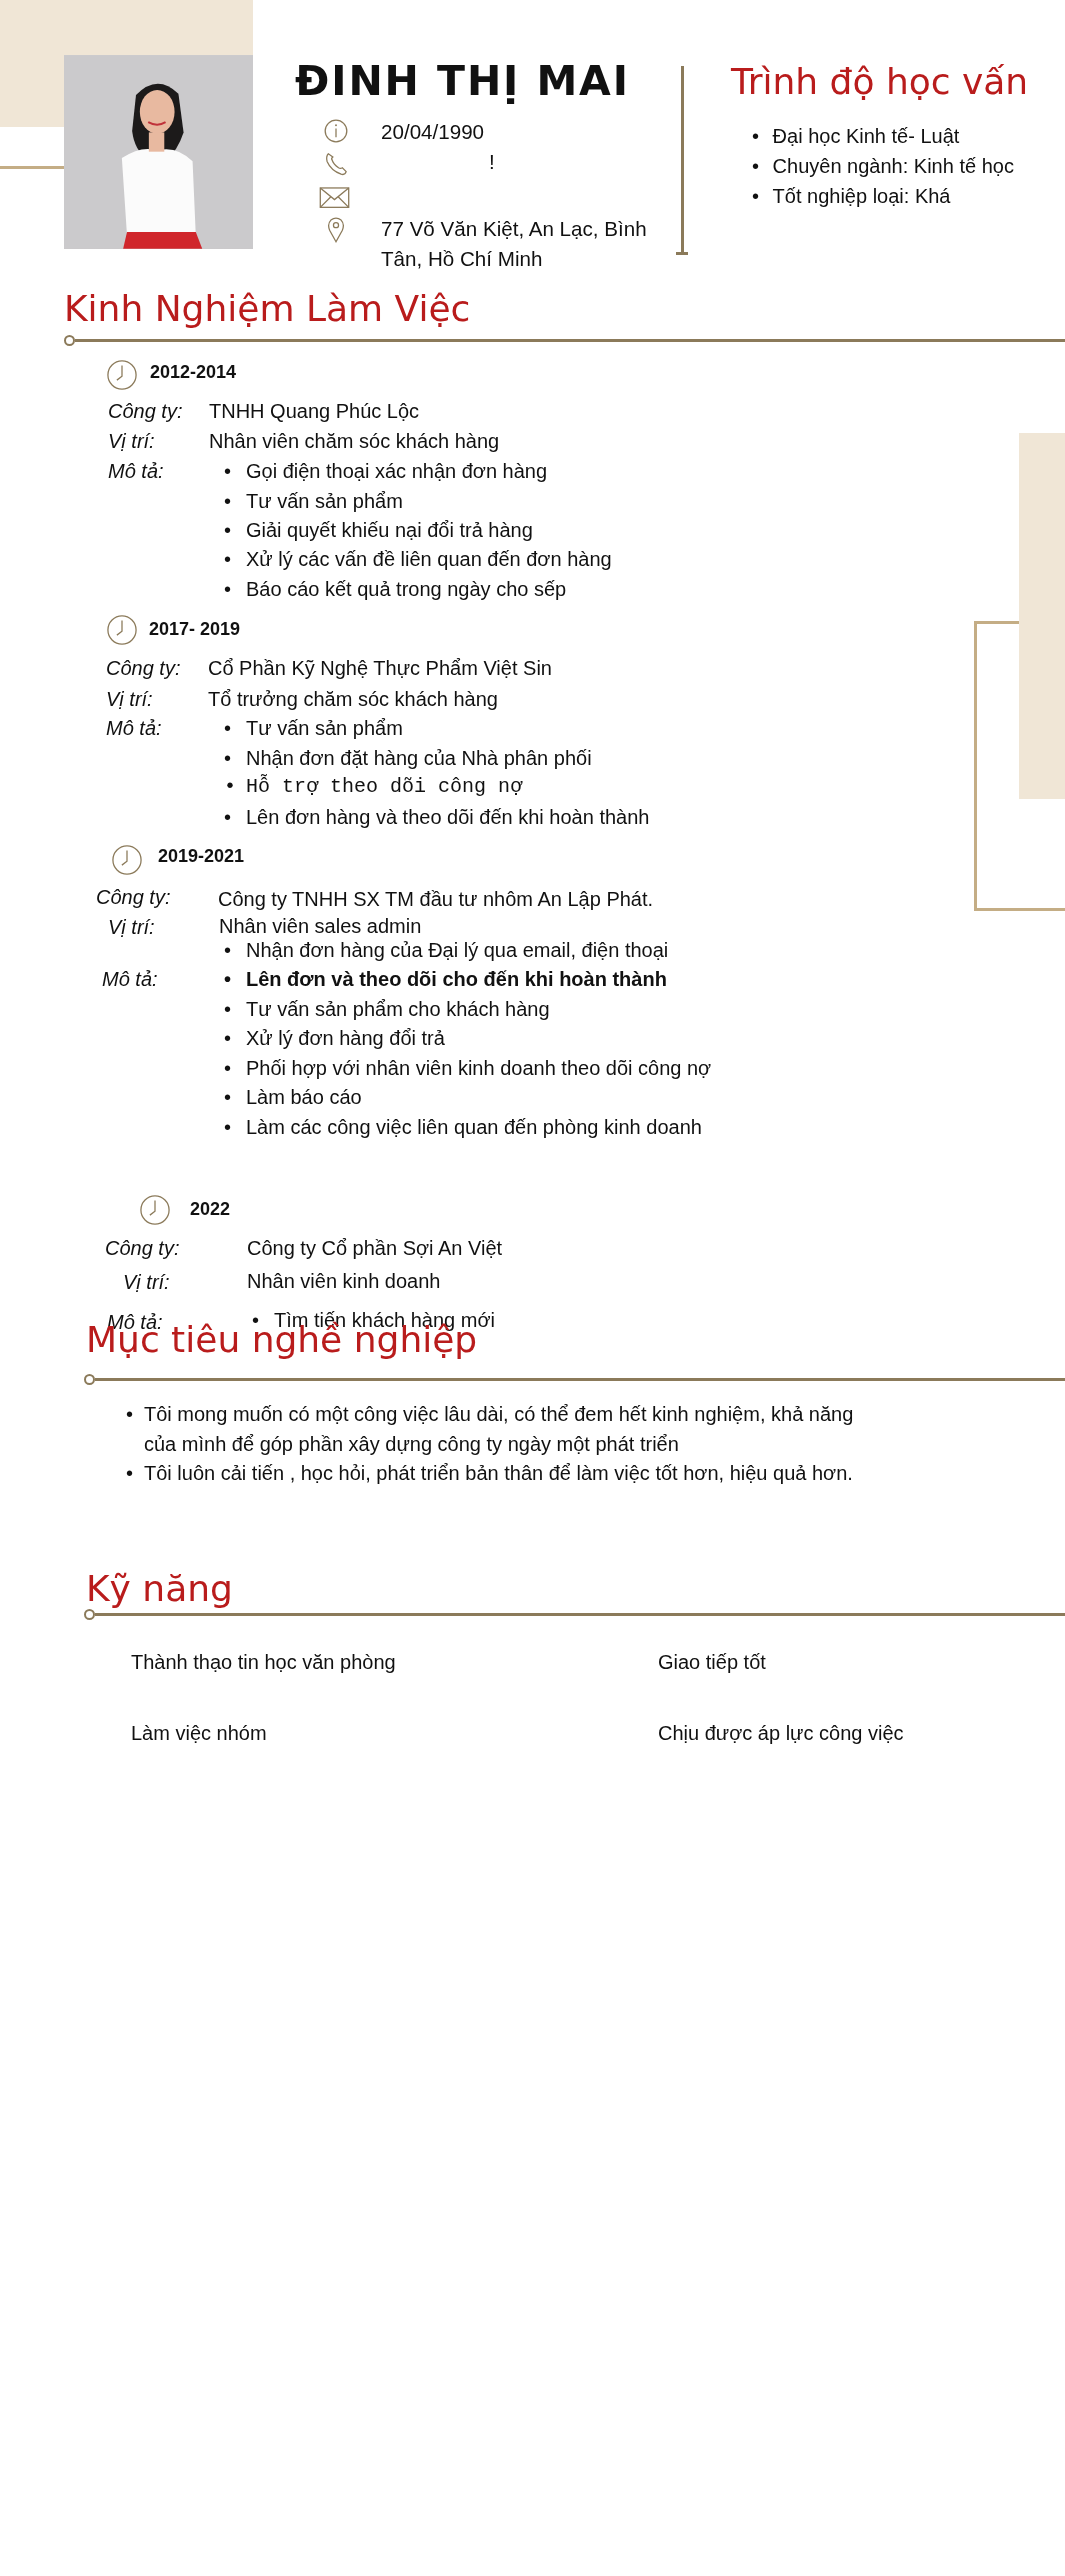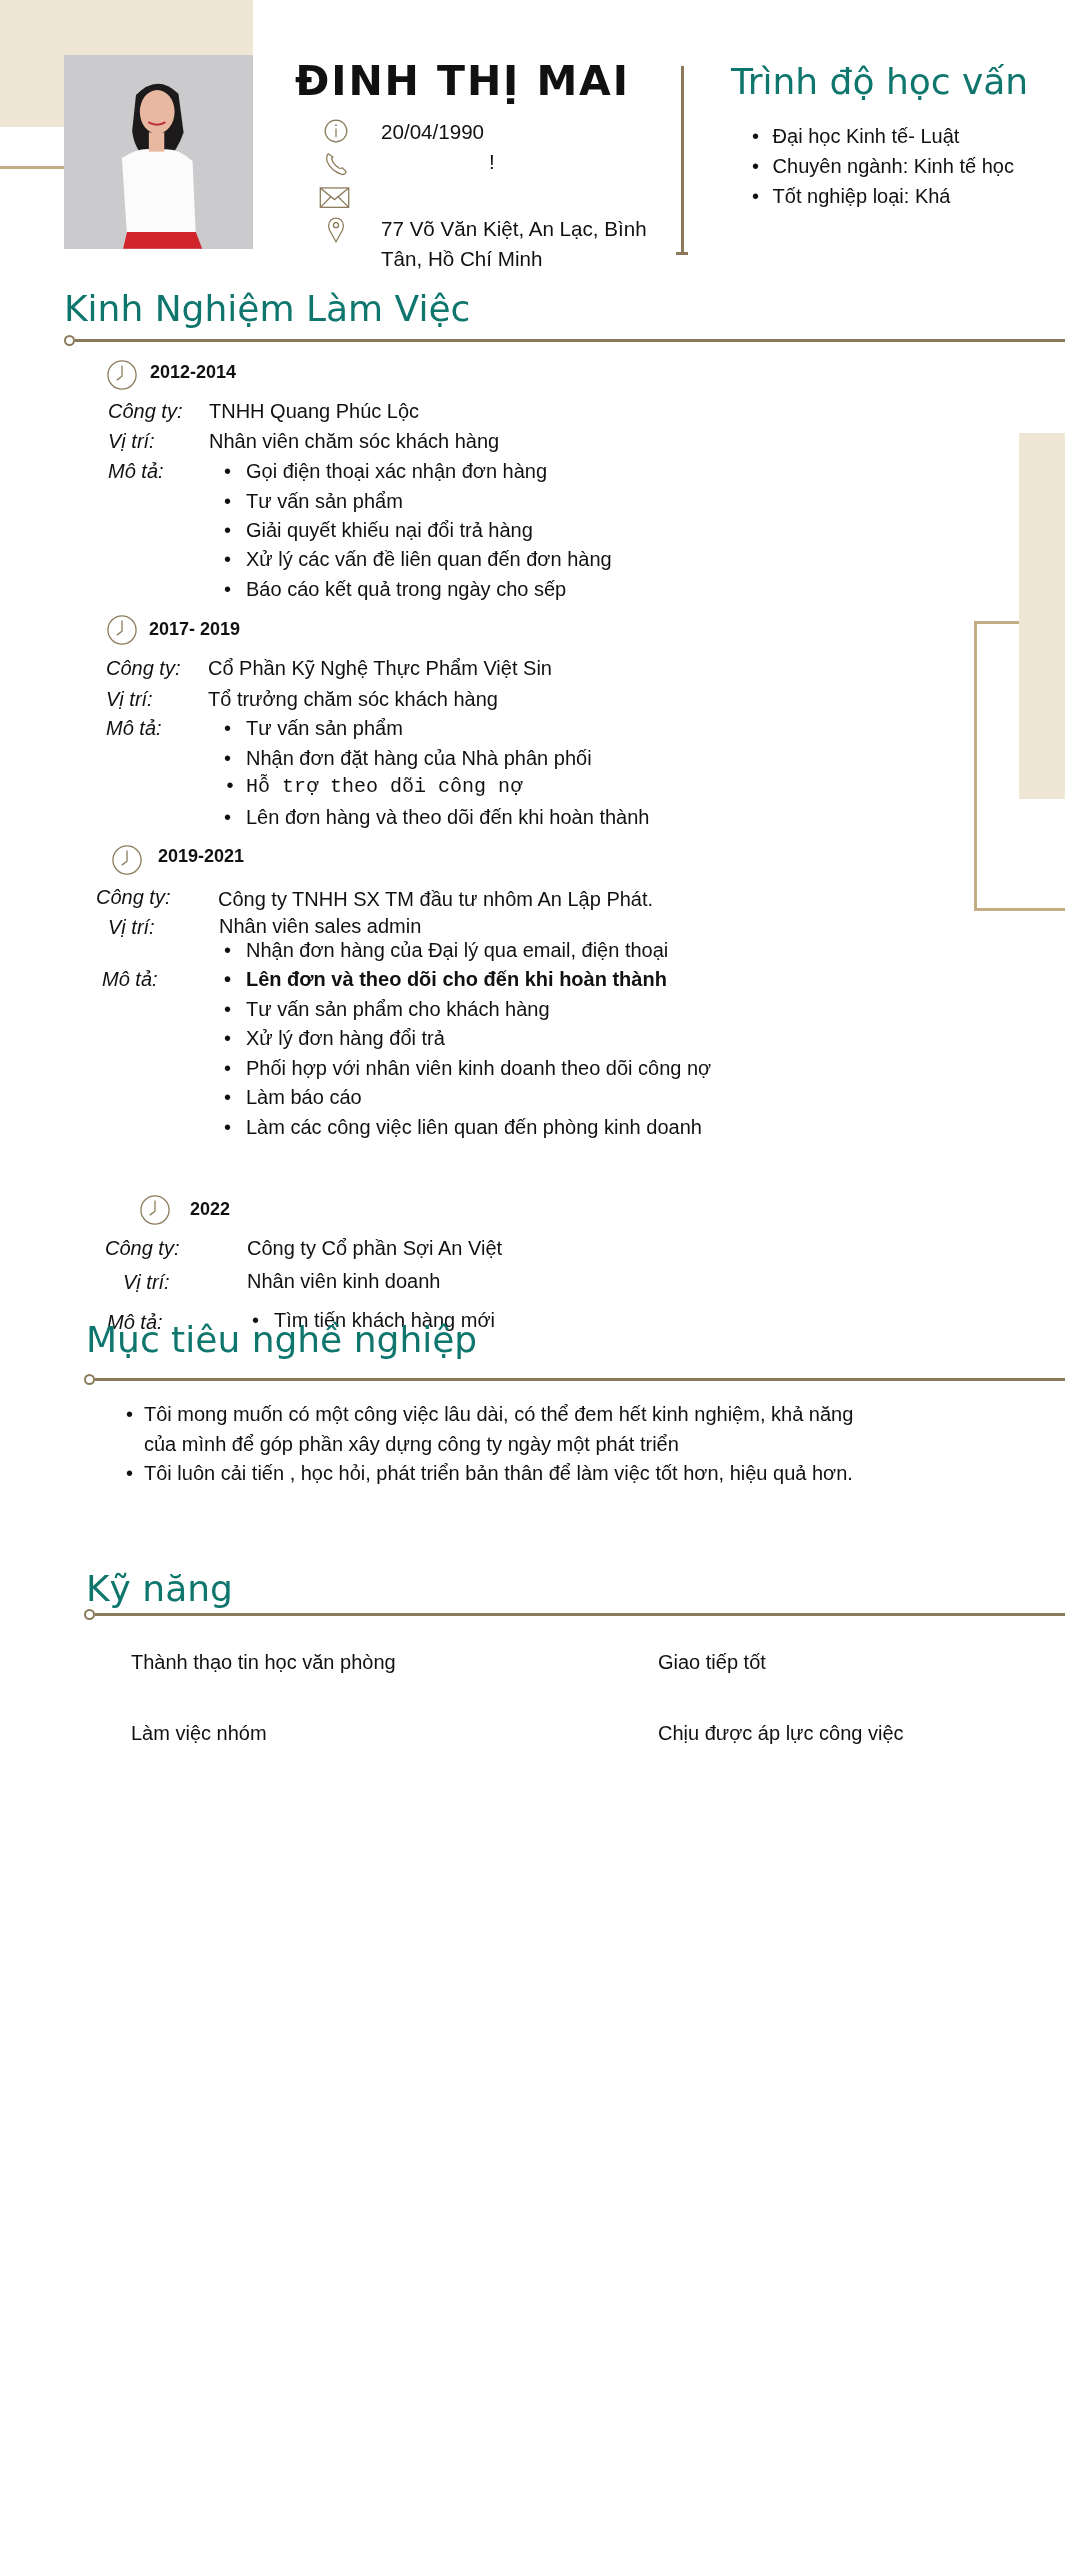--- a/index.html
+++ b/index.html
@@ -8,21 +8,21 @@
   .abs { position:absolute; }
   .beige { background:#F0E6D6; }
   .gold-line { background:#C4AD85; }
   .photo { left:64px; top:55px; width:189px; height:194px; background:linear-gradient(180deg,#cfcfd1 0%,#c8c7c9 100%); overflow:hidden; }
   .photo svg { width:100%; height:100%; display:block; }
   .name { left:295px; top:61px; font-size:41px; font-weight:bold; letter-spacing:1.9px; line-height:1; white-space:nowrap; font-family:"DejaVu Sans", sans-serif; }
   .contact-icon { position:absolute; width:28px; height:28px; }
   .contact-text { position:absolute; font-size:20.6px; line-height:30px; white-space:nowrap; }
   .vdivider { left:681px; top:66px; width:3.2px; height:189px; background:#8B7A5A; }
   .vdivider-foot { left:676px; top:252px; width:12.2px; height:3.2px; background:#8B7A5A; }
-  .heading { position:absolute; font-size:36px; line-height:1; white-space:nowrap; color:#0f766e; font-family:"DejaVu Sans", sans-serif; font-weight:normal; }
+  .heading { position:absolute; font-size:36px; line-height:1; white-space:nowrap; color:#b91c1c; font-family:"DejaVu Sans", sans-serif; font-weight:normal; }
   .hline { position:absolute; height:3.2px; background:#8B7A5A; }
   .hdot { position:absolute; width:7px; height:7px; border:2.6px solid #8B7A5A; border-radius:50%; background:#fff; }
   .edu-list { position:absolute; left:752px; top:121px; margin:0; padding:0; list-style:none; }
   .edu-list li { font-size:20px; line-height:30px; white-space:nowrap; position:relative; padding-left:20.6px; }
   .edu-list li::before { content:"•"; position:absolute; left:0; top:0; }
   .clock { position:absolute; width:32px; height:32px; }
   .year { position:absolute; font-size:18px; font-weight:bold; line-height:1; white-space:nowrap; }
   .lbl { position:absolute; font-size:20px; font-style:italic; white-space:nowrap; line-height:1;text-align:center; }
   .val { position:absolute; font-size:20px; white-space:nowrap; line-height:1; }
   .bul { position:absolute; font-size:20px; white-space:nowrap; line-height:1; padding-left:22px; }

